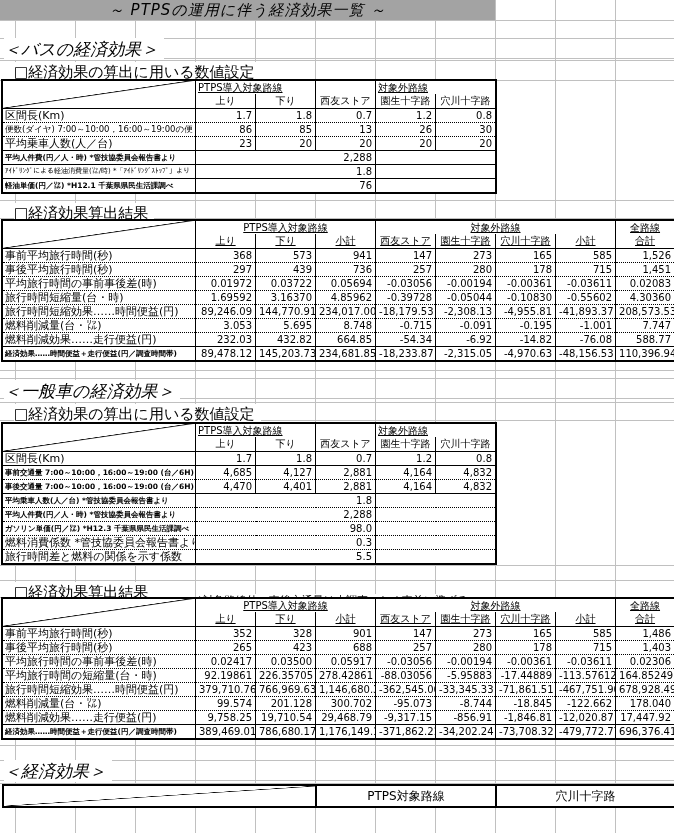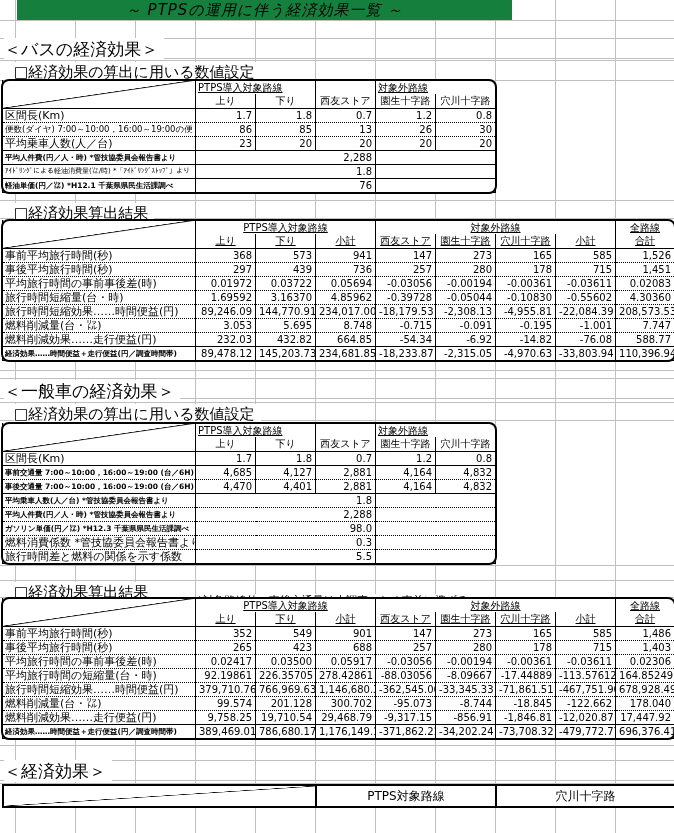--- a/index.html
+++ b/index.html
@@ -10,24 +10,23 @@
     background-image:
       linear-gradient(to right, #c0c0c0 1px, transparent 1px);
     background-size: 60px 100%;
     background-position: 15px 0;
     pointer-events: none;
   }
   .hline { position: absolute; left: 0; width: 674px; height: 1px; background: #c0c0c0; }
   .title {
     position: absolute; left: 0; top: 0; width: 495px; height: 20px;
     text-align: center; font-size: 15px; font-style: italic; line-height: 20px; letter-spacing: 1px;
-    background: #15803d;
-    margin-left: 17px;
+    background: #a3a3a3;
   }
-  .section-head { position: absolute; left: 4px; font-size: 17px; line-height: 22px; background: #fff; padding-right: 6px; }
+  .section-head { position: absolute; left: 4px; font-size: 17px; line-height: 22px; background: #fff; padding-right: 6px; font-style: italic; }
   .sub-head { position: absolute; left: 14px; font-size: 15px; line-height: 20px; background: #fff; padding-right: 6px; }
   .note { position: absolute; font-size: 11px; line-height: 14px; background: #fff; margin-top: 24px; }
 
   table.sheet {
     position: absolute; border-collapse: collapse; background: #fff;
     font-size: 10px; table-layout: fixed;
   }
   table.sheet td {
     border-left: 1px solid #000; border-right: 1px solid #000;
     border-bottom: 1px dotted #000; padding: 0 3px; white-space: nowrap; overflow: hidden;
@@ -39,21 +38,21 @@
   table.sheet td.lbl.tiny { font-size: 7px; }
   table.sheet tr.solid td { border-bottom: 1px solid #000; }
   table.sheet td.hdr { text-align: center; border-bottom: 1px solid #000; }
   table.sheet td.diag {
     background: linear-gradient(to bottom right, transparent 49%, #000 50%, transparent 52%);
     border-bottom: 1px solid #000;
   }
   table.sheet td.nb { border-bottom: none; }
   table.sheet td.nl { border-left: none; }
   table.sheet td.nr { border-right: none; }
-  .outer { outline: 2px solid #000; outline-offset: -1px; border-radius: 7px; }
+  .outer { outline: 2px solid #000; outline-offset: -1px; }
 
   table.summary { position: absolute; border-collapse: collapse; background: #fff; table-layout: fixed; }
   table.summary td { border: 2px solid #000; font-size: 12px; text-align: center; height: 22px; }
   table.summary td.diag {
     background: linear-gradient(to bottom right, transparent 49%, #000 50%, transparent 52%);
   }
 </style>
 </head>
 <body>
 
@@ -237,21 +236,21 @@
         <td>4.30360</td>
       </tr>
       <tr>
         <td class="lbl big">旅行時間短縮効果……時間便益(円)</td>
         <td>89,246.09</td>
         <td>144,770.91</td>
         <td>234,017.00</td>
         <td>-18,179.53</td>
         <td>-2,308.13</td>
         <td>-4,955.81</td>
-        <td>-22,084.39</td>
+        <td>-41,893.37</td>
         <td>208,573.53</td>
       </tr>
       <tr>
         <td class="lbl big">燃料削減量(台・㍑)</td>
         <td>3.053</td>
         <td>5.695</td>
         <td>8.748</td>
         <td>-0.715</td>
         <td>-0.091</td>
         <td>-0.195</td>
@@ -270,21 +269,21 @@
         <td>588.77</td>
       </tr>
       <tr class="solid">
         <td class="lbl small">経済効果……時間便益＋走行便益(円／調査時間帯)</td>
         <td>89,478.12</td>
         <td>145,203.73</td>
         <td>234,681.85</td>
         <td>-18,233.87</td>
         <td>-2,315.05</td>
         <td>-4,970.63</td>
-        <td>-33,803.94</td>
+        <td>-48,156.53</td>
         <td>110,396.94</td>
       </tr>
     </tbody>
 </table>
 
 <div class="section-head" style="top:380px;">＜一般車の経済効果＞</div>
 <div class="sub-head" style="top:404px;">□経済効果の算出に用いる数値設定</div>
 
 <table class="sheet outer" style="left:2px; top:423px; width:493px;">
   <colgroup>
@@ -406,21 +405,21 @@
     <td class="hdr" style="text-decoration:underline;">園生十字路</td>
     <td class="hdr" style="text-decoration:underline;">穴川十字路</td>
     <td class="hdr" style="text-decoration:underline;">小計</td>
     <td class="hdr" style="text-decoration:underline;">合計</td>
   </tr>
   </tbody>
     <tbody id="car-results-body">
       <tr>
         <td class="lbl big">事前平均旅行時間(秒)</td>
         <td>352</td>
-        <td>549</td>
+        <td>328</td>
         <td>901</td>
         <td>147</td>
         <td>273</td>
         <td>165</td>
         <td>585</td>
         <td>1,486</td>
       </tr>
       <tr>
         <td class="lbl big">事後平均旅行時間(秒)</td>
         <td>265</td>
@@ -442,21 +441,21 @@
         <td>-0.00361</td>
         <td>-0.03611</td>
         <td>0.02306</td>
       </tr>
       <tr>
         <td class="lbl big">平均旅行時間の短縮量(台・時)</td>
         <td>92.19861</td>
         <td>226.35705</td>
         <td>278.42861</td>
         <td>-88.03056</td>
-        <td>-8.09667</td>
+        <td>-5.95883</td>
         <td>-17.44889</td>
         <td>-113.57612</td>
         <td>164.85249</td>
       </tr>
       <tr>
         <td class="lbl big">旅行時間短縮効果……時間便益(円)</td>
         <td>379,710.76</td>
         <td>766,969.63</td>
         <td>1,146,680.39</td>
         <td>-362,545.06</td>

